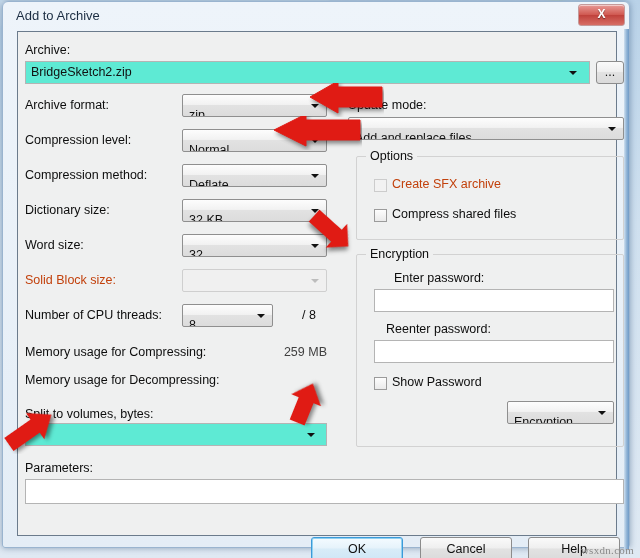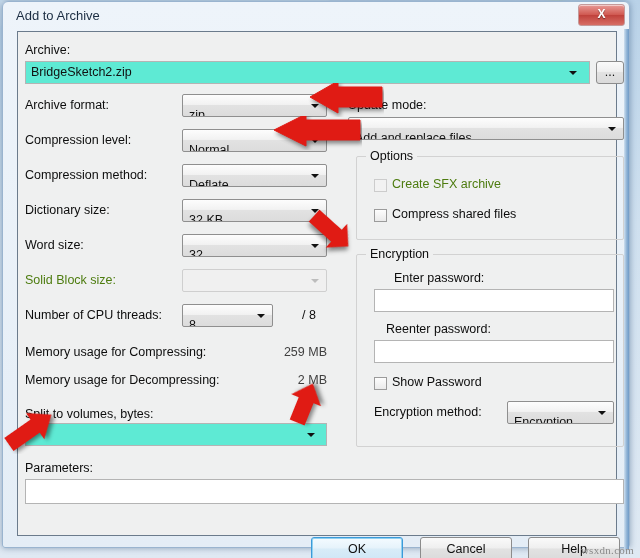--- a/index.html
+++ b/index.html
@@ -65,21 +65,21 @@
     background:linear-gradient(90deg,#cfe0ef,#8fb3d6 55%,#6f9ac6 100%);
   }
 
   
   #panel{
     position:absolute;left:14px;top:29px;width:600px;height:505px;
     background:#eff0f0;border:1px solid #6b7b8c;box-sizing:border-box;
   }
 
   .lbl{position:absolute;font-size:12.5px;color:#0d0d0d;white-space:nowrap;}
-  .lbl.dim{color:#4d7c0f;}
+  .lbl.dim{color:#c2410c;}
   .val{position:absolute;font-size:12.5px;color:#404040;white-space:nowrap;text-align:right;}
 
   
   .tbox{
     position:absolute;background:#fff;border:1px solid #b4b4b4;
     box-sizing:border-box;font-size:12.5px;color:#111;
     padding:2px 5px;line-height:17px;overflow:hidden;white-space:nowrap;
   }
   
   .combo-edit{
@@ -214,21 +214,20 @@
     <div class="combo" style="left:164px;top:272px;width:91px;height:23px;">
       <span>8</span>
       <i class="arrow"></i>
     </div>
     <div class="lbl" style="left:284px;top:276px;">/ 8</div>
 
     <div class="lbl" style="left:7px;top:313px;">Memory usage for Compressing:</div>
     <div class="val" style="left:200px;top:313px;width:109px;">259 MB</div>
 
     <div class="lbl" style="left:7px;top:341px;">Memory usage for Decompressing:</div>
-    <div class="val" style="left:200px;top:341px;width:109px;">2 MB</div>
 
     <div class="lbl" style="left:7px;top:375px;">Split to volumes, bytes:</div>
     <div class="combo-edit" style="left:7px;top:391px;width:302px;height:23px;"></div>
     <div class="arrow-plain" style="left:289px;top:401px;"></div>
 
     <div class="lbl" style="left:330px;top:66px;">Update mode:</div>
     <div class="combo" style="left:330px;top:85px;width:276px;height:23px;">
       <span>Add and replace files</span>
       <i class="arrow"></i>
     </div>
@@ -247,21 +246,20 @@
 
     <div class="lbl" style="left:356px;top:239px;margin-left:20px;">Enter password:</div>
     <div class="tbox" style="left:356px;top:257px;width:240px;height:23px;"></div>
 
     <div class="lbl" style="left:368px;top:290px;">Reenter password:</div>
     <div class="tbox" style="left:356px;top:308px;width:240px;height:23px;"></div>
 
     <div class="cb" style="left:356px;top:345px;"></div>
     <div class="lbl" style="left:374px;top:343px;">Show Password</div>
 
-    <div class="lbl" style="left:356px;top:373px;">Encryption method:</div>
     <div class="combo" style="left:489px;top:369px;width:107px;height:23px;">
       <span>Encryption</span>
       <i class="arrow"></i>
     </div>
 
     <div class="lbl" style="left:7px;top:429px;">Parameters:</div>
     <div class="tbox" style="left:7px;top:447px;width:599px;height:25px;"></div>
 
     <div class="btn focus" style="left:293px;top:505px;width:92px;height:24px;line-height:22px;">OK</div>
     <div class="btn" style="left:402px;top:505px;width:92px;height:24px;line-height:22px;">Cancel</div>

